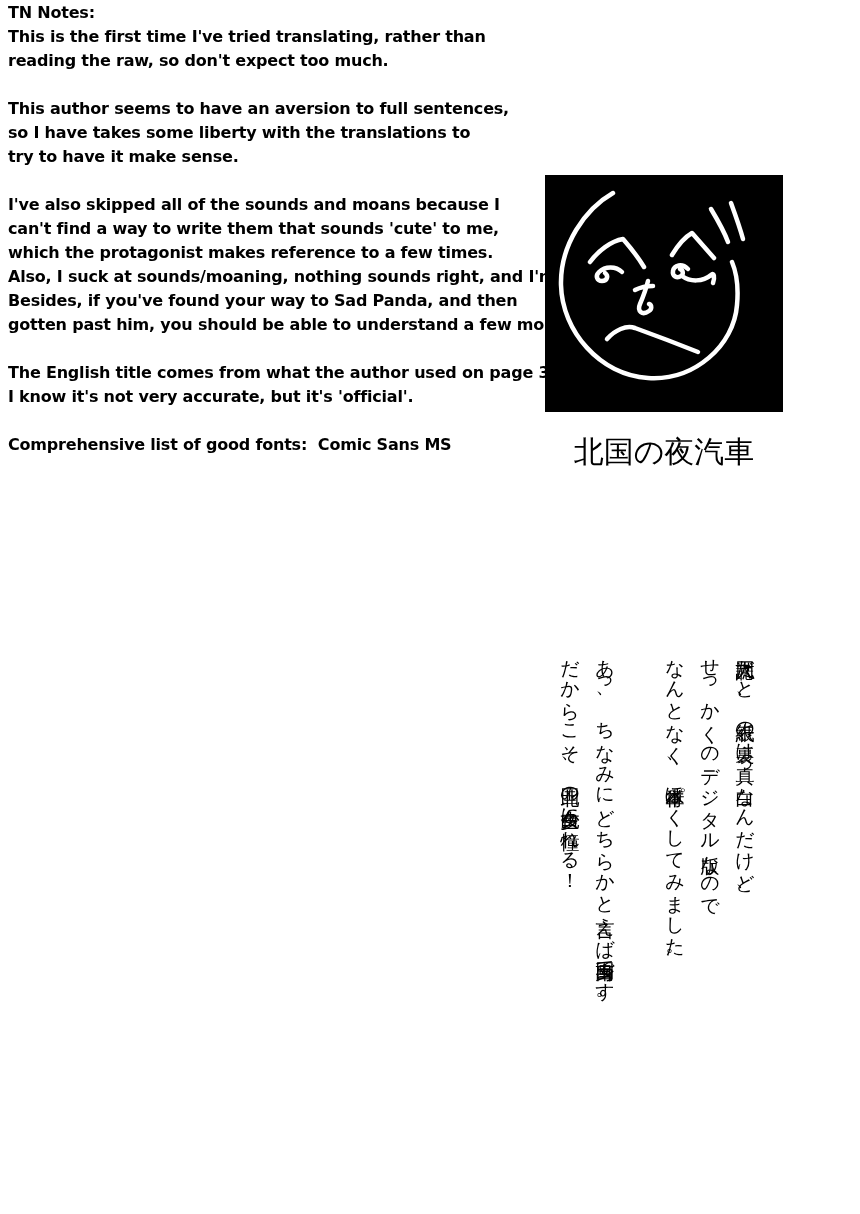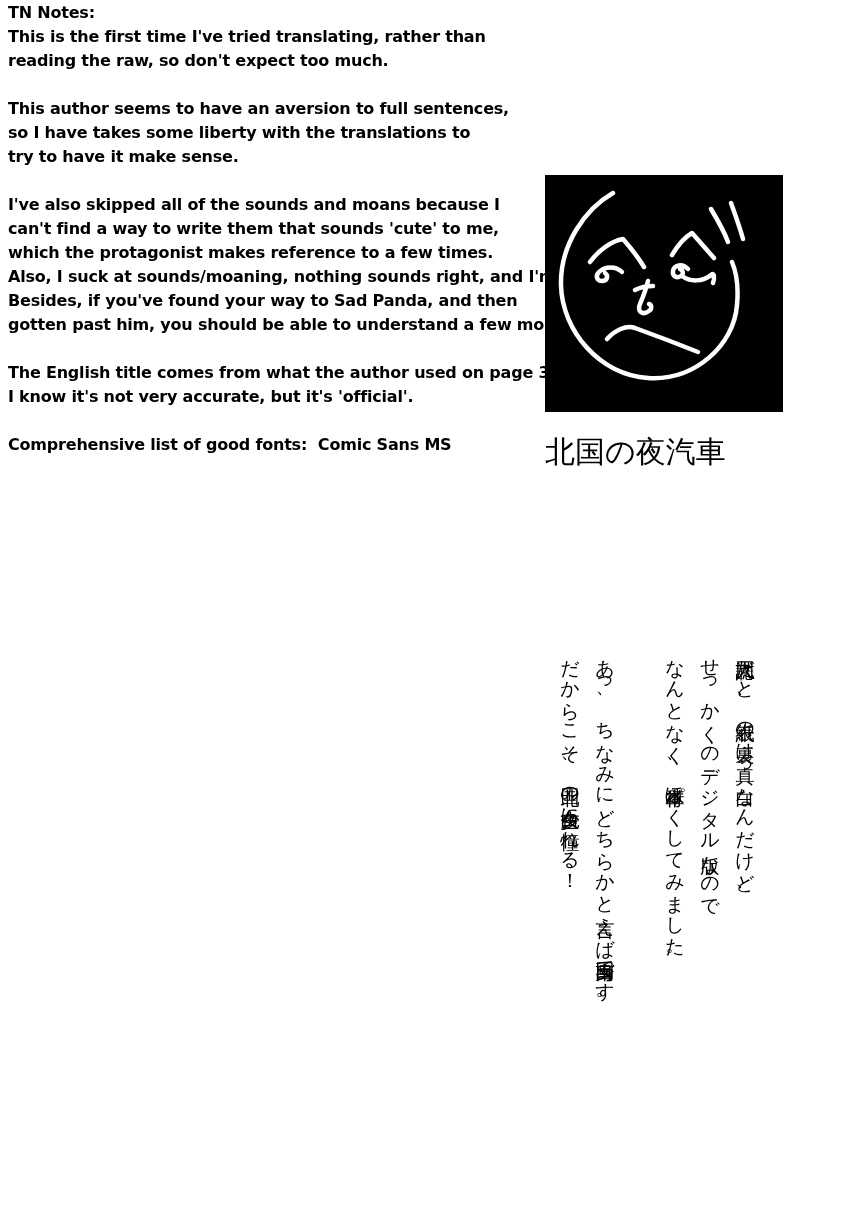--- a/index.html
+++ b/index.html
@@ -39,20 +39,21 @@
   .face-plate svg {
     display: block;
     width: 100%;
     height: 100%;
   }
   .jp-title {
     position: absolute;
     left: 545px;
     top: 432px;
     width: 238px;
+    text-align: center;
     font-family: "DejaVu Sans", sans-serif;
     font-size: 30px;
     font-weight: normal;
     color: #000000;
     letter-spacing: 0;
     white-space: nowrap;
   }
   .afterword {
     position: absolute;
     top: 646px;

